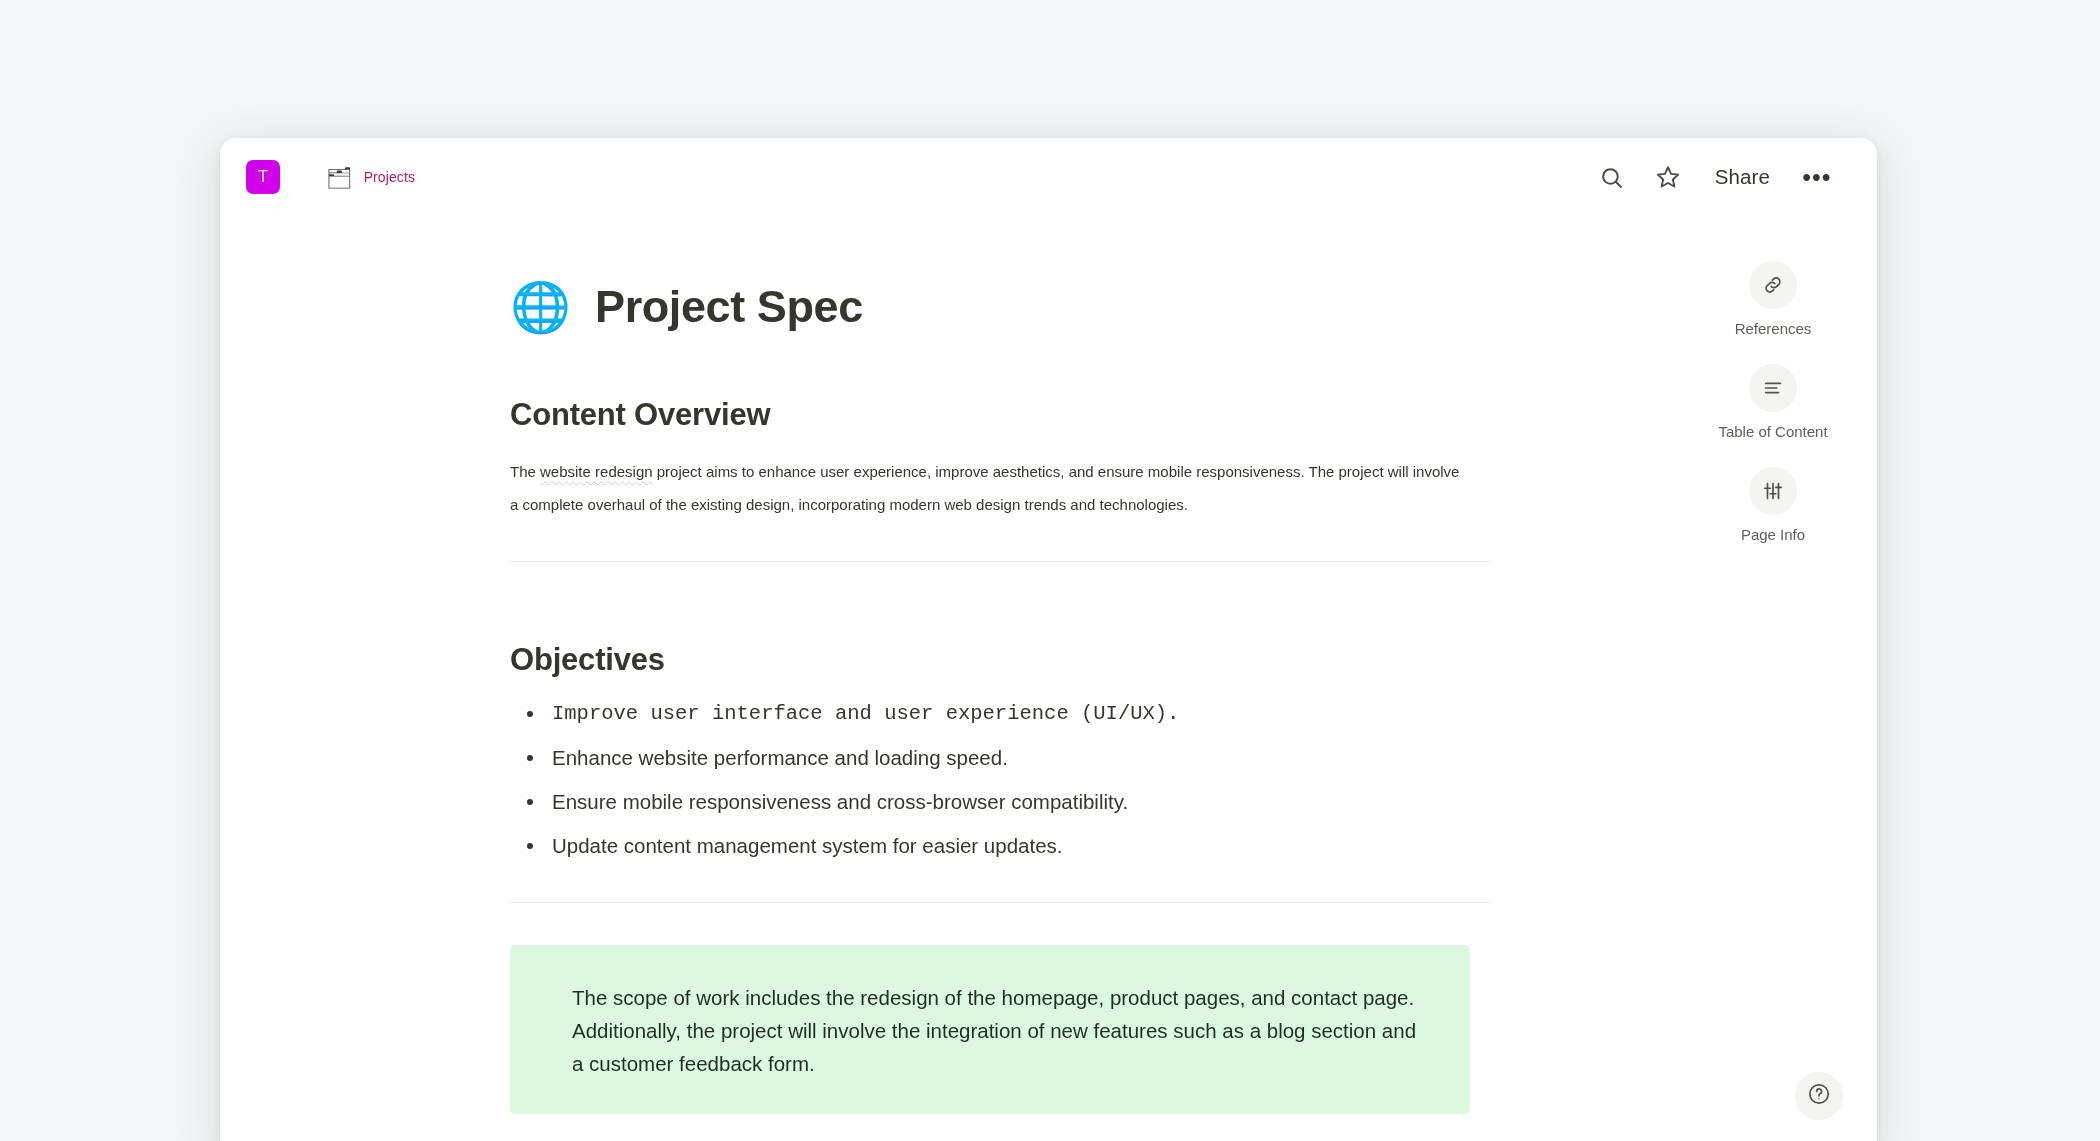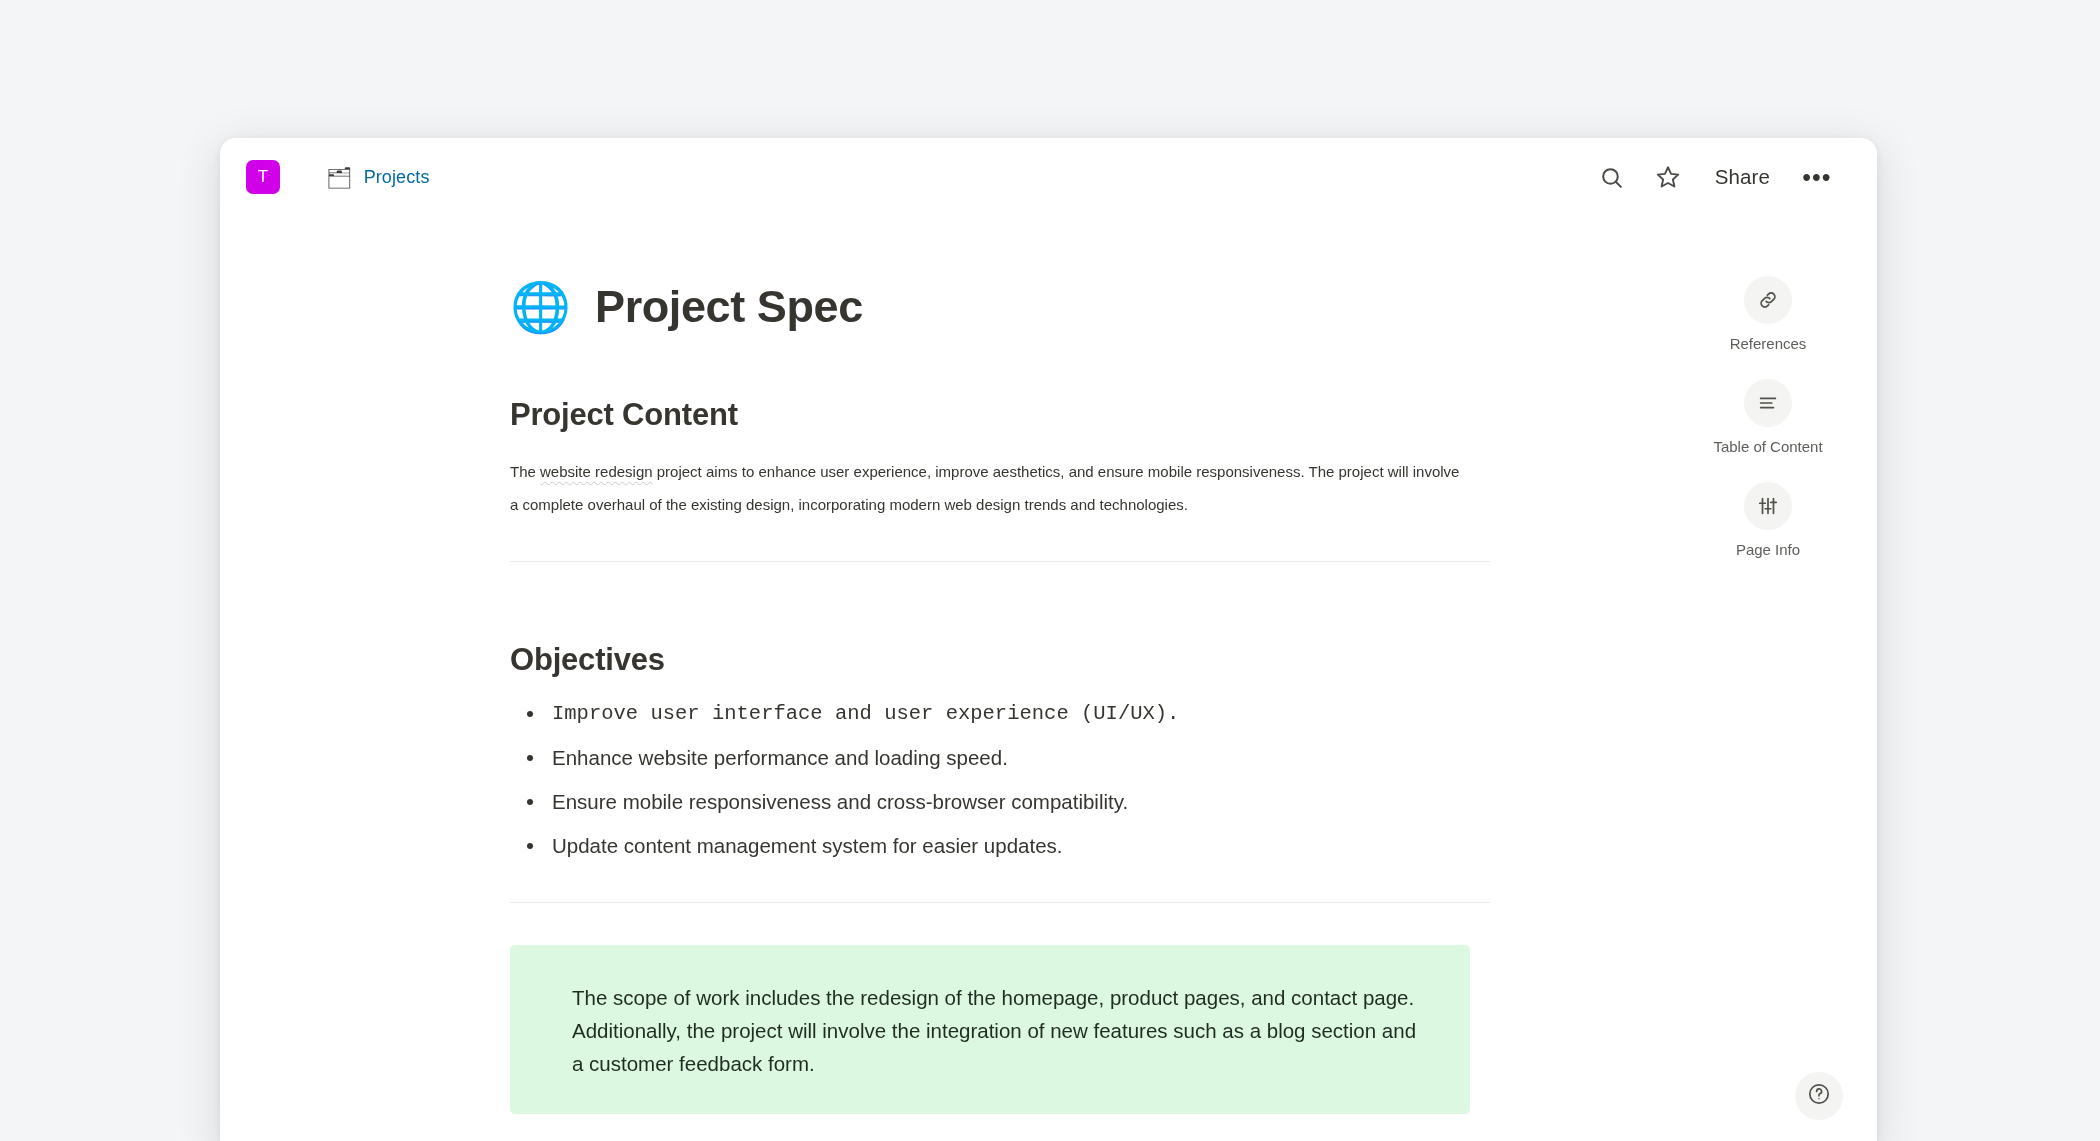--- a/index.html
+++ b/index.html
@@ -47,22 +47,22 @@
     display: flex;
     align-items: center;
     gap: 11px;
     margin-left: 36px;
     padding: 5px 10px;
     border-radius: 6px;
     cursor: pointer;
   }
   .breadcrumb .bc-icon { font-size: 21px; line-height: 1; filter: grayscale(1) contrast(0.8); opacity: .85;}
   .breadcrumb .bc-label {
-    font-size: 18px;
-    color: #0369a1;
+    font-size: 14px;
+    color: #be185d;
     letter-spacing: .1px;
   }
   .topbar-right {
     margin-left: auto;
     display: flex;
     align-items: center;
     gap: 12px;
   }
   .tb-btn {
     width: 44px; height: 44px;
@@ -180,24 +180,25 @@
     margin-top: 6px;
     font-size: 20.5px;
     line-height: 33px;
     color: #1f2d22;
   }
 
   
   .rail {
     position: absolute;
     right: 34px;
-    top: 60px;
+    top: 45px;
     width: 140px;
     display: flex;
     flex-direction: column;
+    align-items: center;
     gap: 24px;
   }
   .rail-item {
     display: flex;
     flex-direction: column;
     align-items: center;
     cursor: pointer;
     width: 130px;
   }
   .rail-circle {
@@ -260,21 +261,21 @@
 
   <div class="page-body">
 
     <div class="doc">
 
       <div class="title-row">
         <span class="title-icon">🌐</span>
         <h1 class="doc-title">Project Spec</h1>
       </div>
 
-      <h2 class="section h-overview">Project Content</h2>
+      <h2 class="section h-overview">Content Overview</h2>
 
       <p class="para">
         <span>The </span><span class="squiggle">website redesign</span><span> project aims to enhance user experience, improve aesthetics, and ensure mobile responsiveness. The project will involve a complete overhaul of the existing design, incorporating modern web design trends and technologies.</span>
       </p>
 
       <div class="divider"></div>
 
       <h2 class="section h-objectives">Objectives</h2>
 
       <ul class="bullets">

